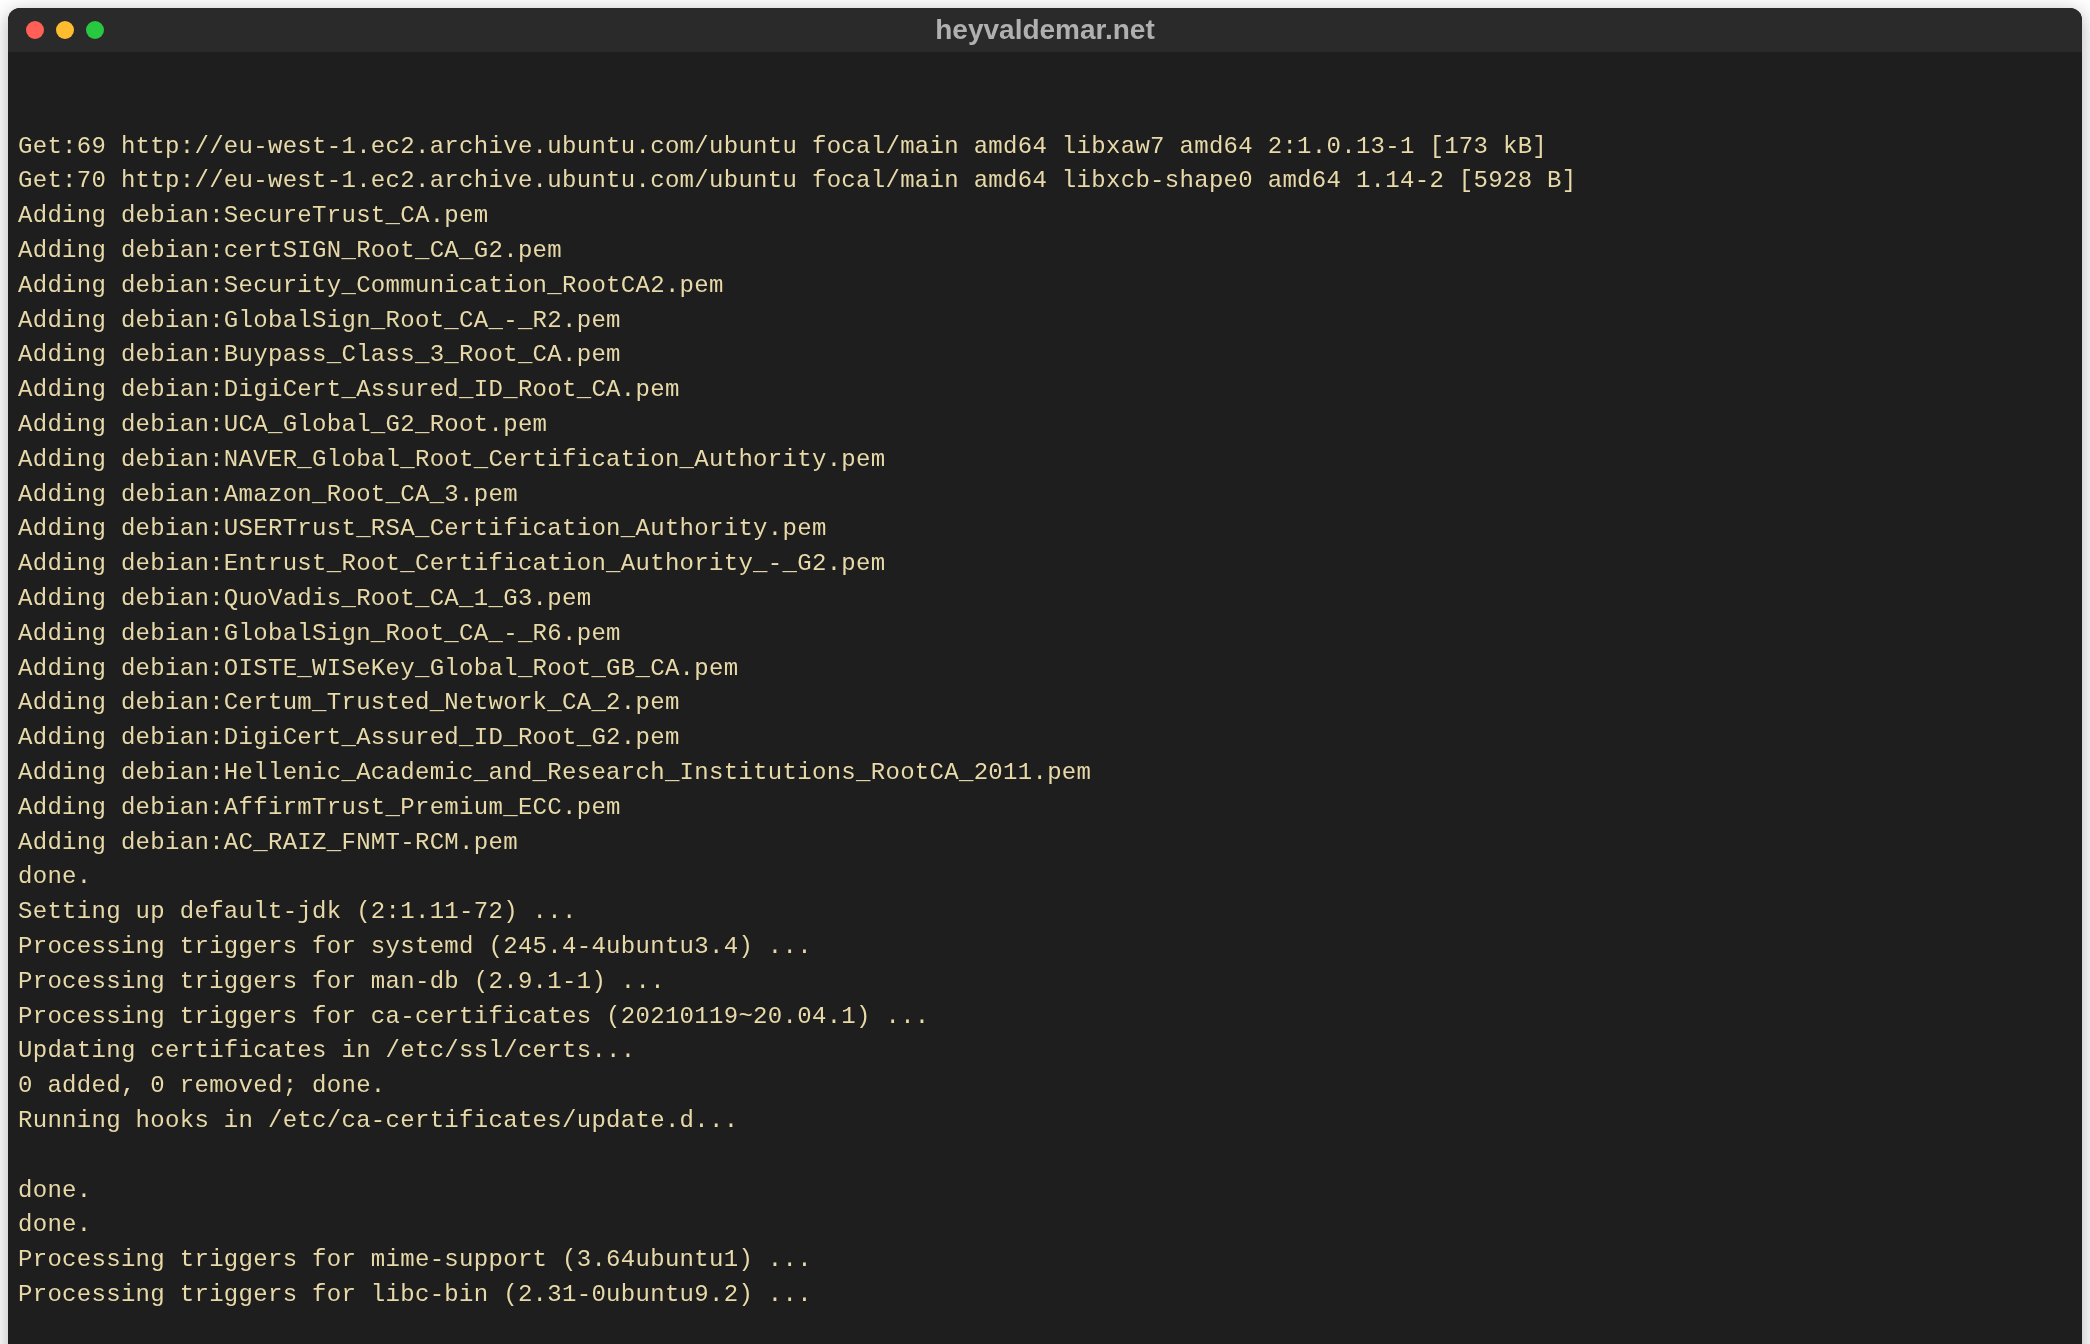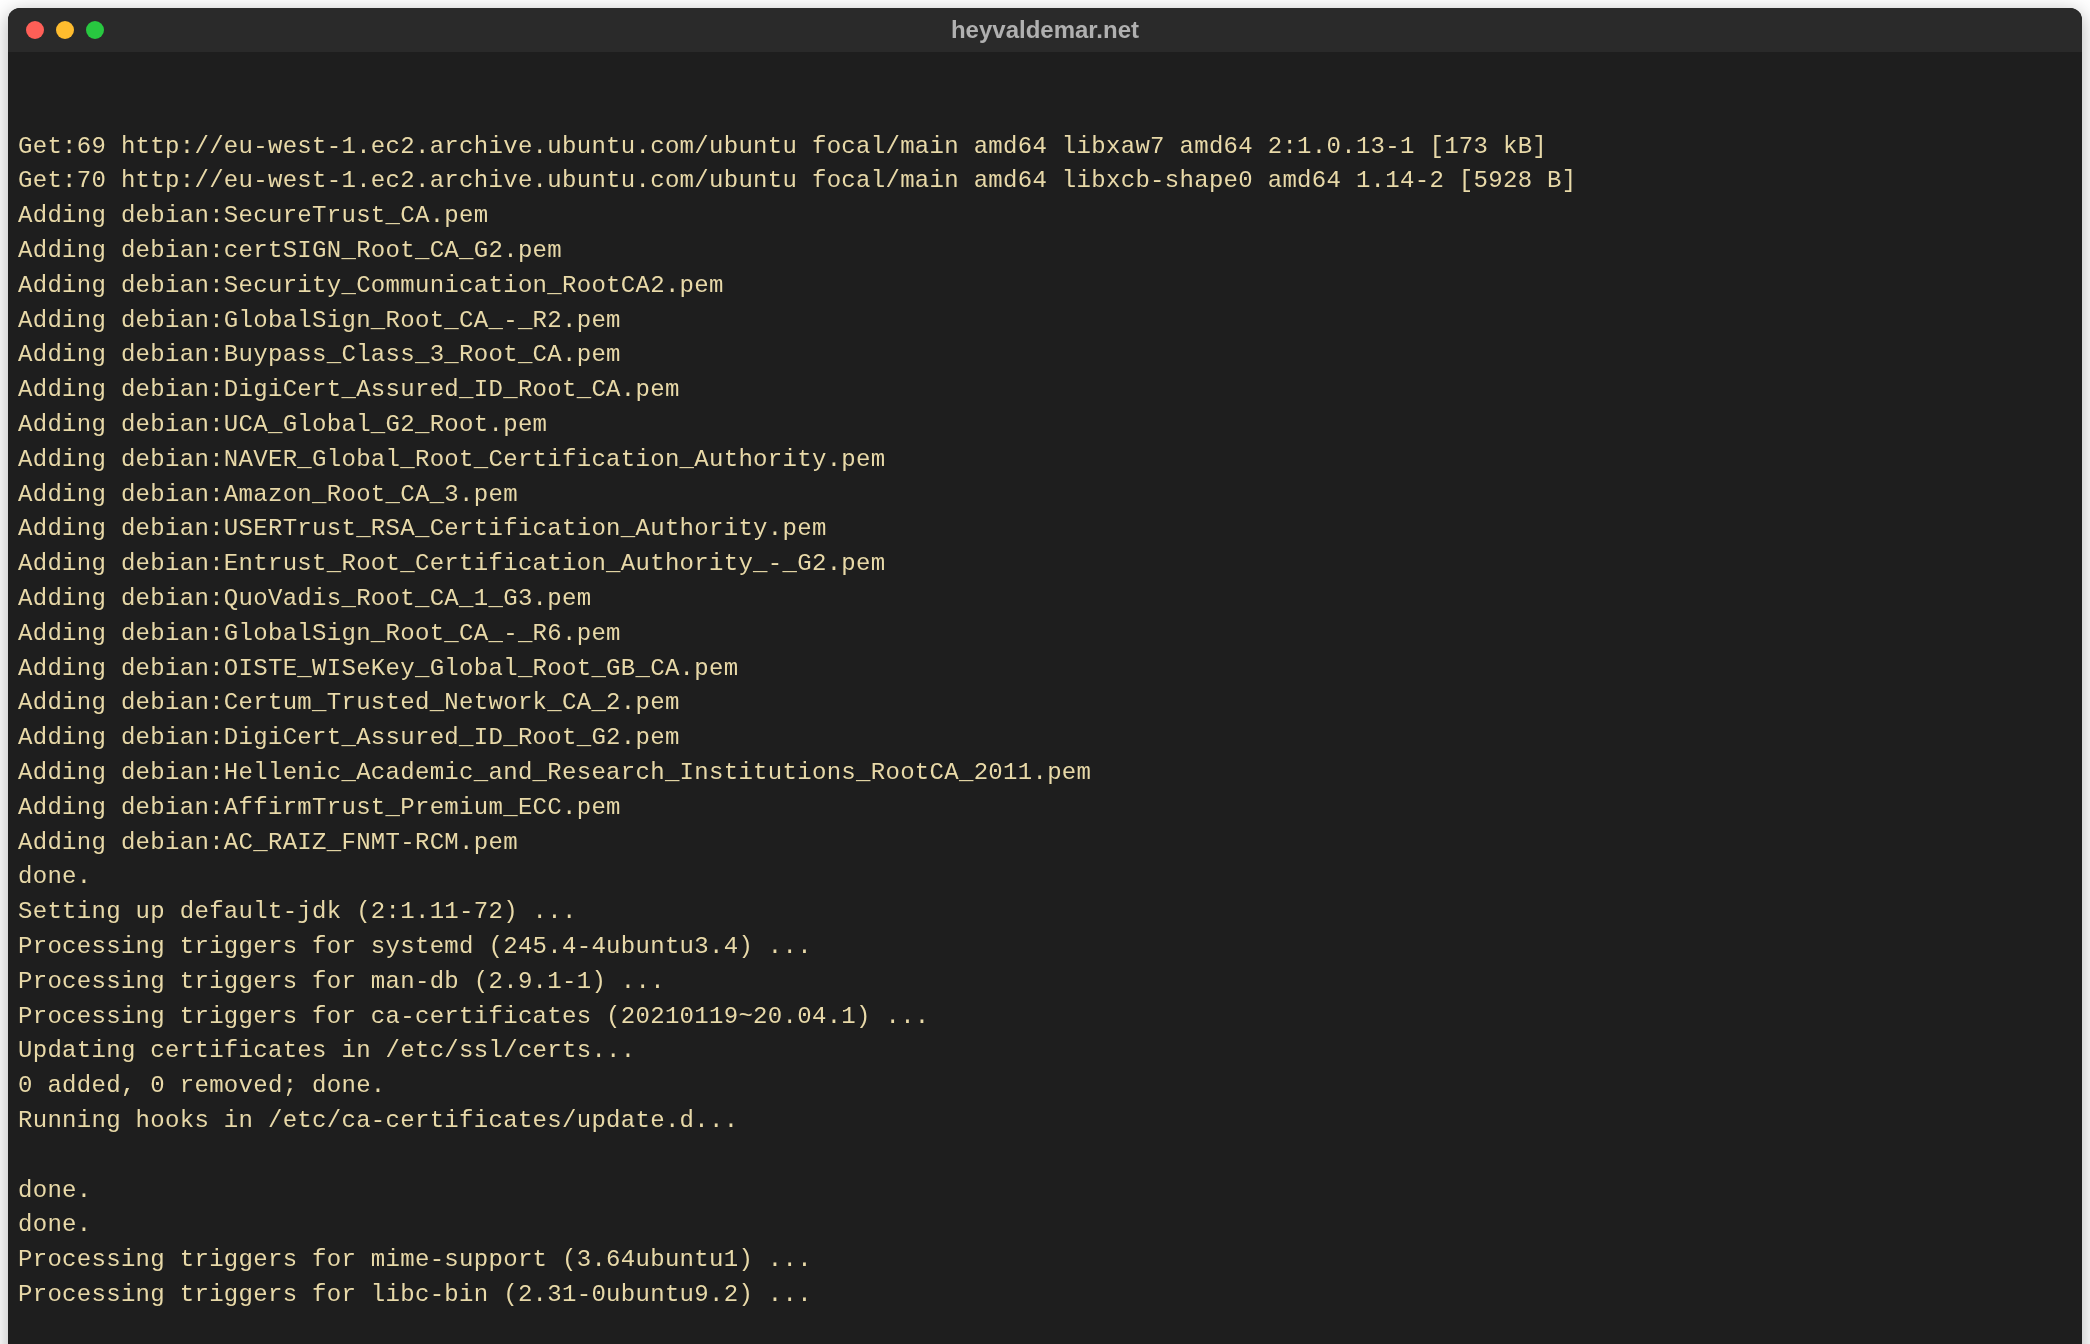--- a/index.html
+++ b/index.html
@@ -41,21 +41,21 @@
       width: 18px;
       height: 18px;
       border-radius: 50%;
     }
     .control-close { background: #ff5f57; }
     .control-minimize { background: #febc2e; }
     .control-maximize { background: #28c840; }
     .titlebar-title {
       margin: 0 auto;
       color: #b0b0b0;
-      font-size: 24px;
+      font-size: 28px;
       font-weight: 600;
       font-family: -apple-system, BlinkMacSystemFont, 'Segoe UI', sans-serif;
     }
     .terminal-body {
       padding: 8px 10px 10px 10px;
       font-size: 24px;
       line-height: 1.45;
       color: #e8d9a8;
       white-space: pre;
       overflow-x: auto;

